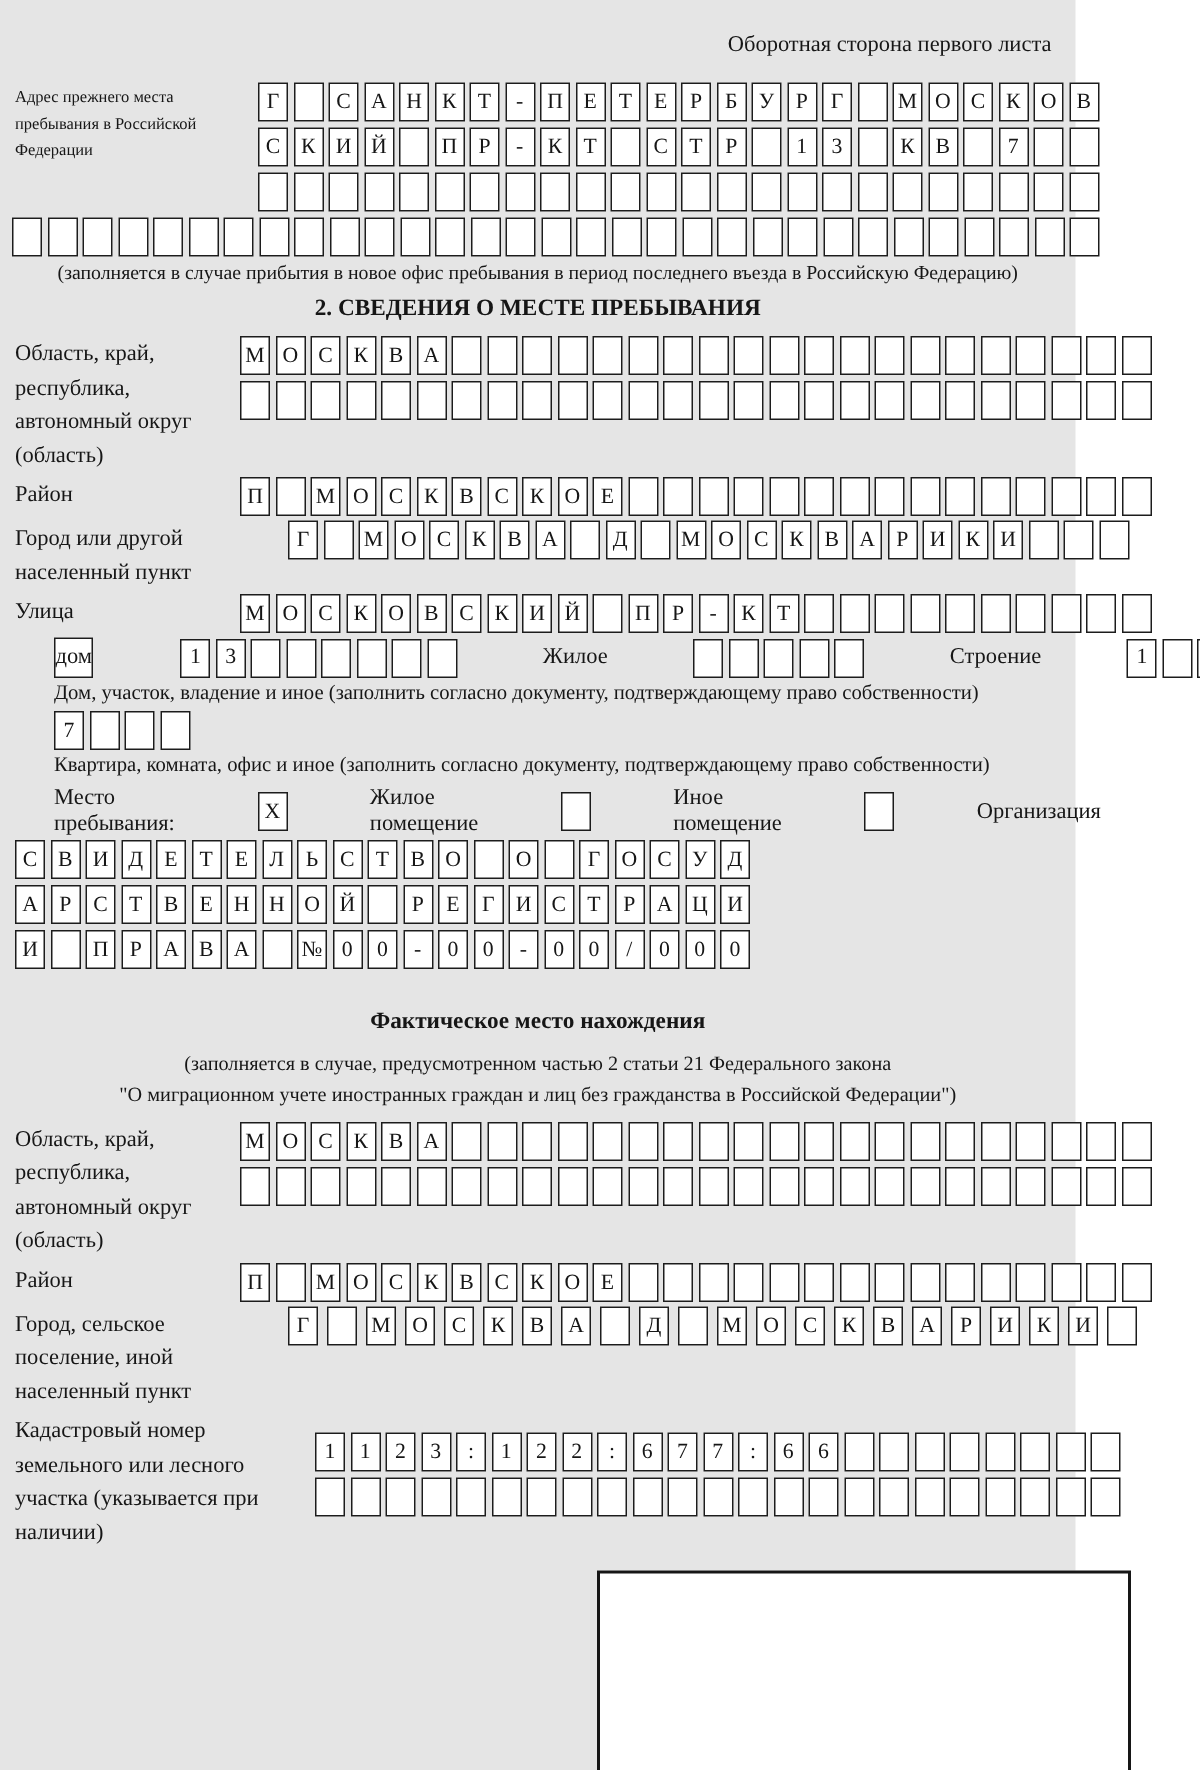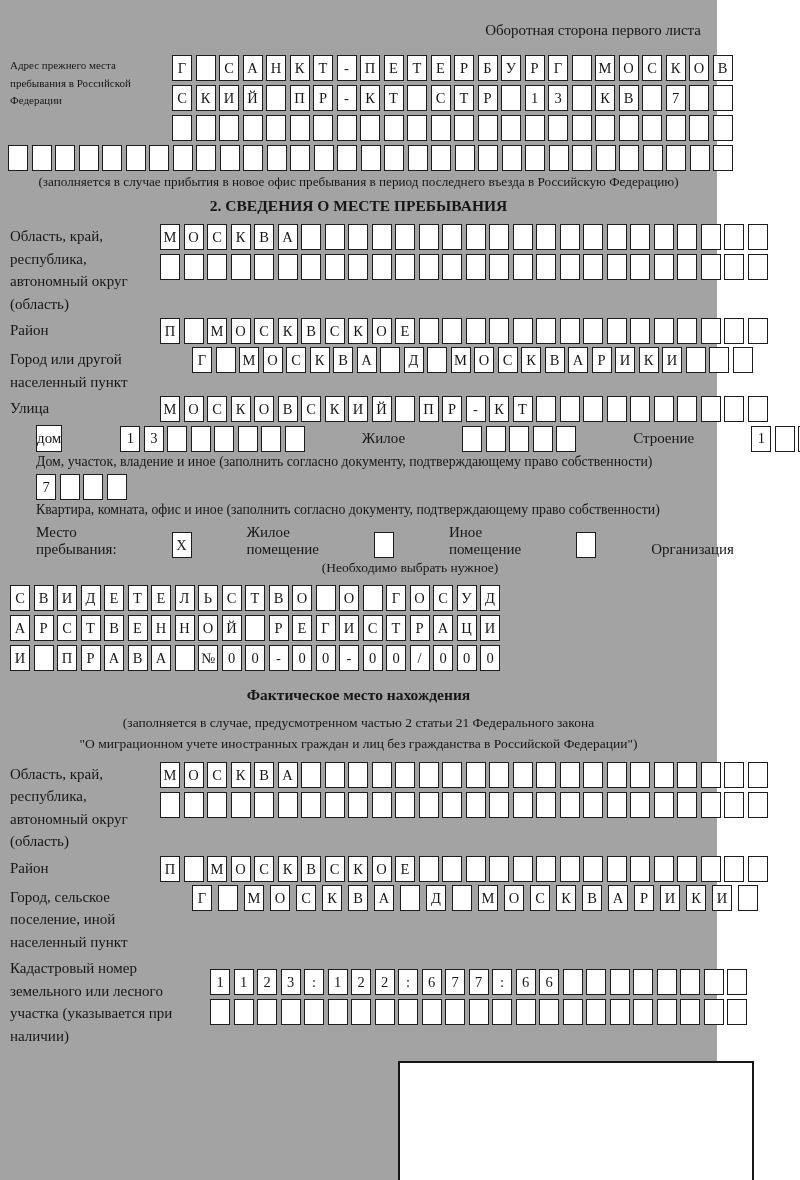--- a/index.html
+++ b/index.html
@@ -1,18 +1,18 @@
 <!DOCTYPE html>
 <html><head>
 <meta charset="utf-8">
 <style>
   html,body{margin:0;padding:0;background:#ffffff;}
   body{width:800px;height:1180px;overflow:hidden;color:#161616;
        font-family:"Liberation Serif","DejaVu Serif",serif;}
-  .page{box-sizing:border-box;width:717px;height:1180px;padding:6px 10px;background:#a3a3a3;}
+  .page{box-sizing:border-box;width:717px;height:1180px;padding:6px 10px;background:#e5e5e5;}
 
   .hdr{text-align:right;font-size:15px;margin:16px 6px 16px 0;}
 
   .cells{display:flex;gap:3.5px;}
   .cell{box-sizing:border-box;flex:none;width:20px;height:26px;border:1.7px solid #1c1c1c;
         display:flex;align-items:center;justify-content:center;font-size:14.5px;line-height:1;background:#fff;}
   .rows{display:flex;flex-direction:column;gap:4px;}
 
   .addr{display:flex;}
   .addr-lbl{width:162px;flex:none;font-size:11px;line-height:1.6;padding-top:2px;}
@@ -32,25 +32,25 @@
 
   .house-line{display:flex;align-items:center;margin:3px 0 2px 26px;gap:48px;}
   .typebox{box-sizing:border-box;border:1.7px solid #1c1c1c;height:27px;display:flex;align-items:center;
            justify-content:center;font-size:15px;background:#fff;}
   .typebox.dom{width:168px;margin-right:10px;}
   .typebox.kv{width:205px;margin-right:10px;}
   .inline-lbl{font-size:15px;margin:0 9px;white-space:nowrap;}
 
   .caption-left{font-size:13.8px;margin:2px 0 4px 26px;}
 
-  .stay{display:flex;align-items:flex-end;margin:6px 0 2px 26px;font-size:15px;gap:43px;}
+  .stay{display:flex;align-items:center;margin:6px 0 2px 26px;font-size:15px;gap:43px;}
   .stay .cells{margin:0 12px;}
   .note-center{margin-left:120px;width:560px;text-align:center;font-size:13.5px;margin-top:2px;margin-bottom:9px;}
 
-  .facth{margin-top:15px;}
+  .facth{margin-top:26px;}
   .fnote{text-align:center;font-size:13.5px;line-height:1.55;}
   .fnote-wrap{margin-bottom:7px;}
 
   .stamp{box-sizing:border-box;width:356px;height:172px;border:2px solid #161616;margin:14px 0 6px 388px;background:#fff;}
 </style>
 </head>
 <body>
 
 <div class="page">
 
@@ -380,21 +380,20 @@
     <span>Жилое помещение</span>
     <div class="cells">
         <span class="cell"></span>
       </div>
     <span>Иное помещение</span>
     <div class="cells">
         <span class="cell"></span>
       </div>
     <span>Организация</span>
   </div>
-  <div class="note-center">(Необходимо выбрать нужное)</div>
 
   <div class="frow">
     <div class="rows">
       <div class="cells">
           <span class="cell">С</span>
           <span class="cell">В</span>
           <span class="cell">И</span>
           <span class="cell">Д</span>
           <span class="cell">Е</span>
           <span class="cell">Т</span>

